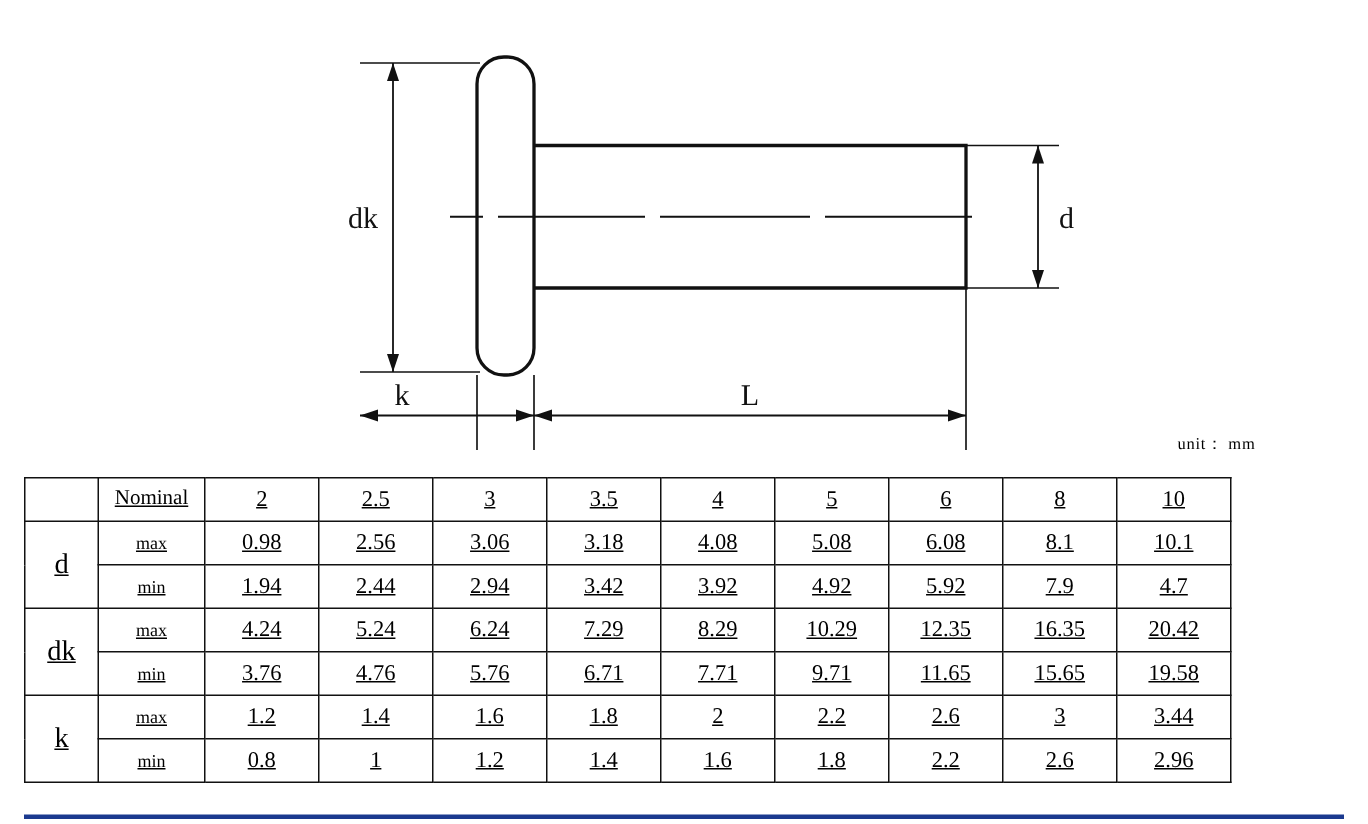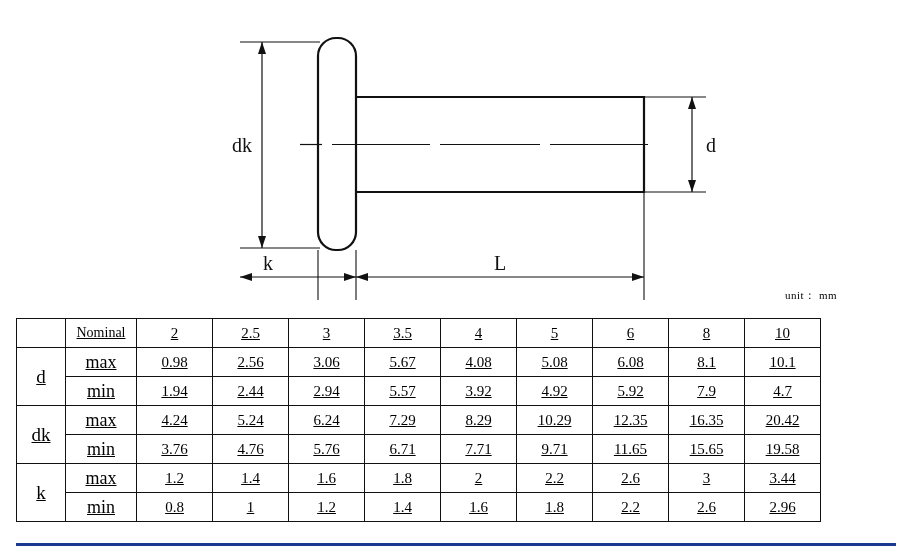--- a/index.html
+++ b/index.html
@@ -61,21 +61,21 @@
     height: 28px;
     padding: 0;
     font-weight: normal;
   }
   #spec-table .col-group {
     width: 48px;
     font-size: 19px;
   }
   #spec-table .col-label {
     width: 70px;
-    font-size: 18px;
+    font-size: 12px;
   }
   #spec-table .col-val {
     width: 76px;
   }
   #spec-table .corner-empty { border: 1px solid #111111; }
   #spec-table .nominal-cell { font-size: 14px; }
 
   
   #bottom-rule {
     position: absolute;
@@ -177,33 +177,33 @@
           <td>6</td>
           <td>8</td>
           <td>10</td>
         </tr>
         <tr>
           <td class="col-group" rowspan="2">d</td>
           <td class="col-label">max</td>
           <td>0.98</td>
           <td>2.56</td>
           <td>3.06</td>
-          <td>5.67</td>
+          <td>3.18</td>
           <td>4.08</td>
           <td>5.08</td>
           <td>6.08</td>
           <td>8.1</td>
           <td>10.1</td>
         </tr>
         <tr>
           <td class="col-label">min</td>
           <td>1.94</td>
           <td>2.44</td>
           <td>2.94</td>
-          <td>5.57</td>
+          <td>3.42</td>
           <td>3.92</td>
           <td>4.92</td>
           <td>5.92</td>
           <td>7.9</td>
           <td>4.7</td>
         </tr>
         <tr>
           <td class="col-group" rowspan="2">dk</td>
           <td class="col-label">max</td>
           <td>4.24</td>

